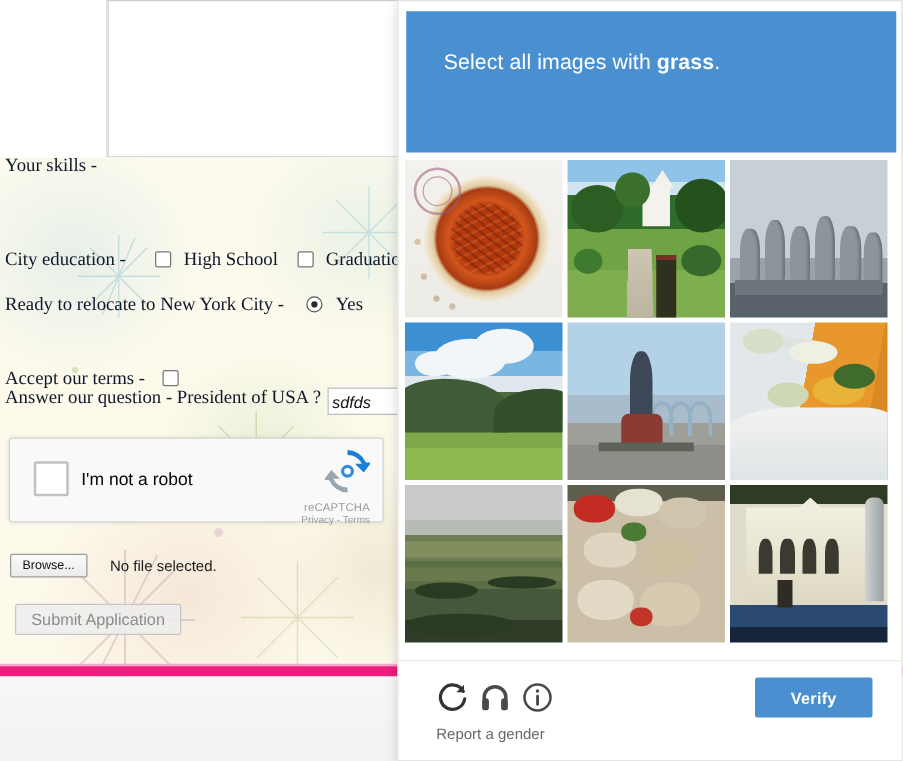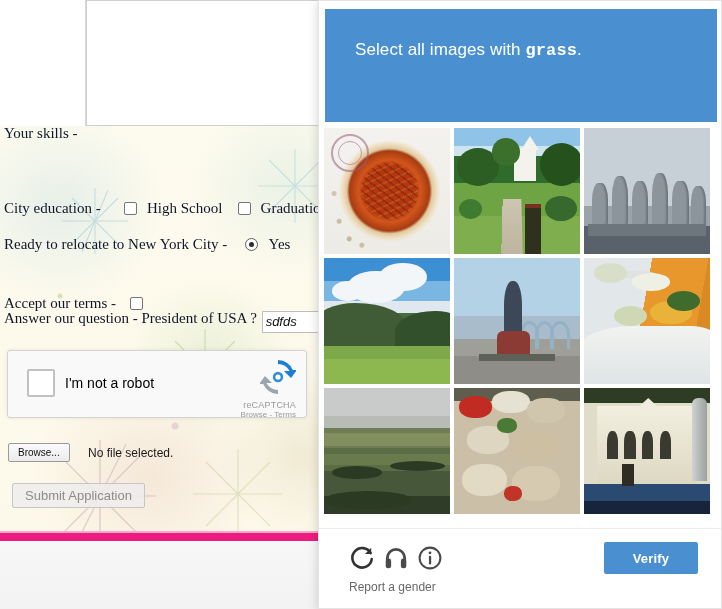--- a/index.html
+++ b/index.html
@@ -84,21 +84,21 @@
   
   #captcha-panel{
     position:absolute;left:318px;top:0;width:404px;height:609px;background:#fff;
     border:1px solid #e4e4e4;box-sizing:border-box;box-shadow:0 2px 10px rgba(0,0,0,.18);
   }
   .cap-header{position:absolute;left:6px;top:8px;width:392px;height:113px;background:#4a90d1;}
   .cap-header-text{
     position:absolute;left:30px;top:31px;color:#fff;font-size:17px;
     font-family:"Liberation Sans",sans-serif;font-weight:400;letter-spacing:.1px;
   }
-  .cap-header-text b{font-weight:700;font-family:Liberation Mono, monospace;}
+  .cap-header-text b{font-weight:700;}
 
   .grid{position:absolute;left:324px;top:128px;width:392px;}
   .tile{position:absolute;width:126px;height:126px;overflow:hidden;background:#ccc;cursor:pointer;}
   .tile .scene{position:absolute;inset:0;}
 
   
   .t1{background:
       radial-gradient(circle at 52% 50%, #b5370f 0 28%, #d2561c 34%, #a83c12 44%, #e0c9a0 47%, #efe0c4 52%, rgba(239,224,196,0) 56%),
       radial-gradient(circle at 52% 50%, rgba(120,40,10,.45) 0 30%, rgba(0,0,0,0) 33%),
       linear-gradient(#f4f2ee,#ecebe6);}
@@ -302,21 +302,21 @@
     <div class="rc-text">I'm not a robot</div>
     <div class="rc-logo">
       <svg width="36" height="36" viewBox="0 0 36 36" aria-hidden="true">
         <path d="M18 5 a13 13 0 0 1 11.5 7 l-5.5 0 l7 7 l6-8 l-4.2 0 A17 17 0 0 0 18 1 Z" fill="#1c7fd6"></path>
         <path d="M18 31 a13 13 0 0 1 -11.5 -7 l5.5 0 l-7 -7 l-6 8 l4.2 0 A17 17 0 0 0 18 35 Z" fill="#9aa5ae"></path>
         <circle cx="18" cy="18" r="5.4" fill="#ffffff"></circle>
         <path d="M18 12.8 a5.2 5.2 0 0 1 0 10.4 a5.2 5.2 0 0 1 0 -10.4 z" fill="#1c7fd6" opacity=".9"></path>
         <circle cx="18" cy="18" r="2.6" fill="#ffffff"></circle>
       </svg>
       <div class="rc-brand">reCAPTCHA</div>
-      <div class="rc-legal">Browse - Terms</div>
+      <div class="rc-legal">Privacy - Terms</div>
     </div>
   </div>
 
   <button class="browse-btn">Browse...</button>
   <span class="nofile">No file selected.</span>
   <button class="submit-btn">Submit Application</button>
 </div>
 
 <div id="captcha-panel">
 

